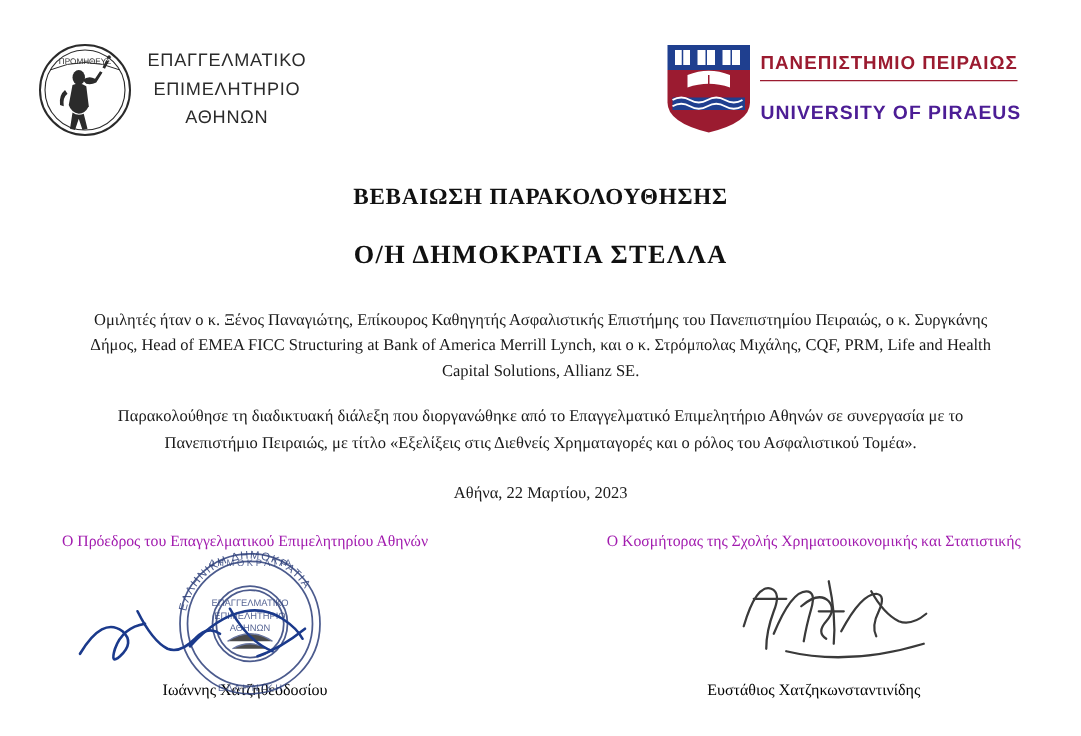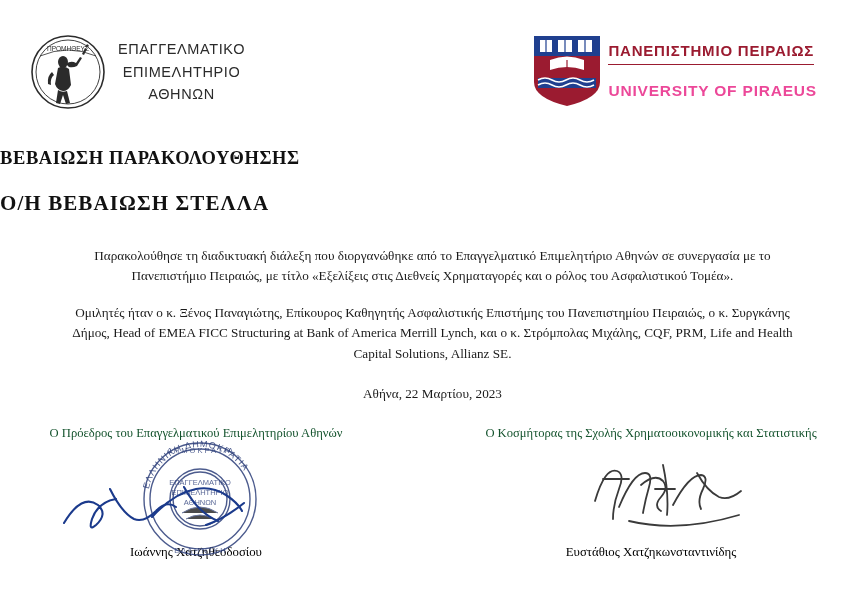--- a/index.html
+++ b/index.html
@@ -73,28 +73,28 @@
     color: #9b1b30;
     font-weight: bold;
     border-bottom: 1.5px solid #9b1b30;
     padding-bottom: 2px;
     display: inline-block;
   }
   .unipi-en {
     font-family: "Liberation Sans", sans-serif;
     font-size: 15.5px;
     letter-spacing: 0.8px;
-    color: #ec4899;
+    color: #4c1d95;
     font-weight: bold;
     margin-top: 16px;
   }
 
   
   .title-block {
-    text-align: left;
+    text-align: center;
     margin-top: 38px;
   }
   .doc-title {
     font-size: 18.5px;
     font-weight: bold;
     letter-spacing: 0.6px;
     color: #111;
   }
   .recipient {
     font-size: 21px;
@@ -134,21 +134,21 @@
   .sig-col {
     position: absolute;
     top: 0;
     text-align: center;
   }
   .sig-left { left: 16px; width: 360px; }
   .sig-right { right: 24px; width: 380px; }
 
   .sig-role {
     font-size: 12.6px;
-    color: #14532d;
+    color: #a21caf;
   }
   .sig-space {
     position: relative;
     height: 104px;
   }
   .sig-name {
     font-size: 12.8px;
     color: #000000;
   }
 
@@ -229,26 +229,26 @@
       </div>
       <div class="unipi-text">
         <div class="unipi-gr">ΠΑΝΕΠΙΣΤΗΜΙΟ ΠΕΙΡΑΙΩΣ</div>
         <div class="unipi-en">UNIVERSITY OF PIRAEUS</div>
       </div>
     </div>
   </div>
 
   <div class="title-block">
     <div class="doc-title">ΒΕΒΑΙΩΣΗ ΠΑΡΑΚΟΛΟΥΘΗΣΗΣ</div>
-    <div class="recipient">Ο/Η ΒΕΒΑΙΩΣΗ ΣΤΕΛΛΑ</div>
+    <div class="recipient">Ο/Η ΔΗΜΟΚΡΑΤΙΑ ΣΤΕΛΛΑ</div>
   </div>
 
   <div class="body-block">
+    <p class="para">Ομιλητές ήταν ο κ. Ξένος Παναγιώτης, Επίκουρος Καθηγητής Ασφαλιστικής Επιστήμης του Πανεπιστημίου Πειραιώς, ο κ. Συργκάνης Δήμος, Head of EMEA FICC Structuring at Bank of America Merrill Lynch, και ο κ. Στρόμπολας Μιχάλης, CQF, PRM, Life and Health Capital Solutions, Allianz SE.</p>
     <p class="para">Παρακολούθησε τη διαδικτυακή διάλεξη που διοργανώθηκε από το Επαγγελματικό Επιμελητήριο Αθηνών σε συνεργασία με το Πανεπιστήμιο Πειραιώς, με τίτλο «Εξελίξεις στις Διεθνείς Χρηματαγορές και ο ρόλος του Ασφαλιστικού Τομέα».</p>
-    <p class="para">Ομιλητές ήταν ο κ. Ξένος Παναγιώτης, Επίκουρος Καθηγητής Ασφαλιστικής Επιστήμης του Πανεπιστημίου Πειραιώς, ο κ. Συργκάνης Δήμος, Head of EMEA FICC Structuring at Bank of America Merrill Lynch, και ο κ. Στρόμπολας Μιχάλης, CQF, PRM, Life and Health Capital Solutions, Allianz SE.</p>
     <div class="place-date">Αθήνα, 22 Μαρτίου, 2023</div>
   </div>
 
   <div class="sig-row">
 
     <div class="sig-col sig-left">
       <div class="sig-role">Ο Πρόεδρος του Επαγγελματικού Επιμελητηρίου Αθηνών</div>
       <div class="sig-space">
         <div class="ink stamp">
           <svg viewBox="0 0 132 132" width="132" height="132">

